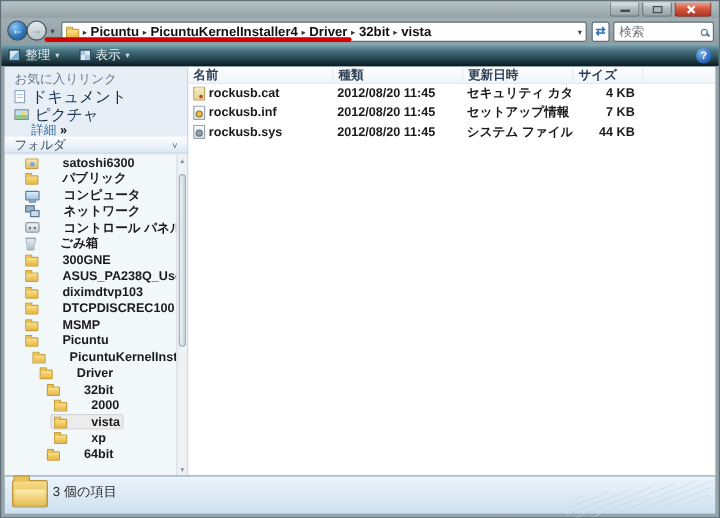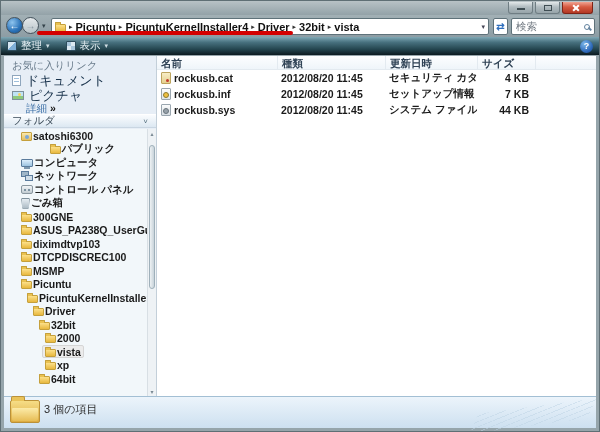--- a/index.html
+++ b/index.html
@@ -79,21 +79,21 @@
   .more-row { position: absolute; top: 46px; left: 22px; font-size: 10.5px; }
   .more-link { color: #3a6ea5; }
   .more-arrows { color: #111; font-weight: bold; padding-left: 3px; }
   .folders-band { position: absolute; top: 58px; left: 0; right: 0; height: 14px;
                   background: linear-gradient(#fafcfe, #dce8f2); border-top: 1px solid #fff;
                   border-bottom: 1px solid #c9d6e2; display: flex; align-items: center;
                   padding: 0 8px; font-size: 10.5px; color: #3a4a58; }
   .band-chevron { margin-left: auto; font-size: 8px; color: #55707f; }
   .tree { position: absolute; top: 73px; left: 0; right: 9px; bottom: 0; background: #f2f7fa; overflow: hidden; }
   .tree-item { height: 13.5px; display: flex; align-items: center; white-space: nowrap; overflow: hidden; }
-  .tree-inner { display: inline-flex; align-items: center; gap: 1px; border: 1px solid transparent;
+  .tree-inner { display: inline-flex; align-items: center; gap: 20px; border: 1px solid transparent;
                 border-radius: 2px; padding: 0 2px; height: 13px; }
   .tree-item.selected .tree-inner { background: #ececec; border-color: #d5d5d5; }
   .tree-label { font-size: 10.5px; font-weight: 700; color: #1a1a1a; }
   .treescroll { position: absolute; top: 73px; right: 0; width: 9px; bottom: 0; background: #eef2f5;
                 border-left: 1px solid #d8dfe4; }
   .scroll-arrow { position: absolute; left: 0; right: 0; text-align: center; font-size: 6px; color: #7a8a94; }
   .scroll-up { top: 1px; } .scroll-down { bottom: 1px; }
   .scroll-thumb { position: absolute; left: 1px; width: 6px; top: 16px; height: 144px;
                   background: linear-gradient(90deg, #eef2f4, #c8d3da); border: 1px solid #9fb0ba;
                   border-radius: 3px; }
@@ -268,21 +268,21 @@
         <span class="band-chevron">˅</span>
       </div>
       <div class="tree">
 
       <div class="tree-item" style="padding-left: 14px;">
             <span class="tree-inner">
               <span class="ic ic-user-folder"></span>
               <span class="tree-label">satoshi6300</span>
             </span>
           </div>
-          <div class="tree-item" style="padding-left: 14px; justify-content: center;">
+          <div class="tree-item" style="padding-left: 14px;">
             <span class="tree-inner">
               <span class="ic ic-folder"></span>
               <span class="tree-label">パブリック</span>
             </span>
           </div>
           <div class="tree-item" style="padding-left: 14px;">
             <span class="tree-inner">
               <span class="ic ic-computer"></span>
               <span class="tree-label">コンピュータ</span>
             </span>

